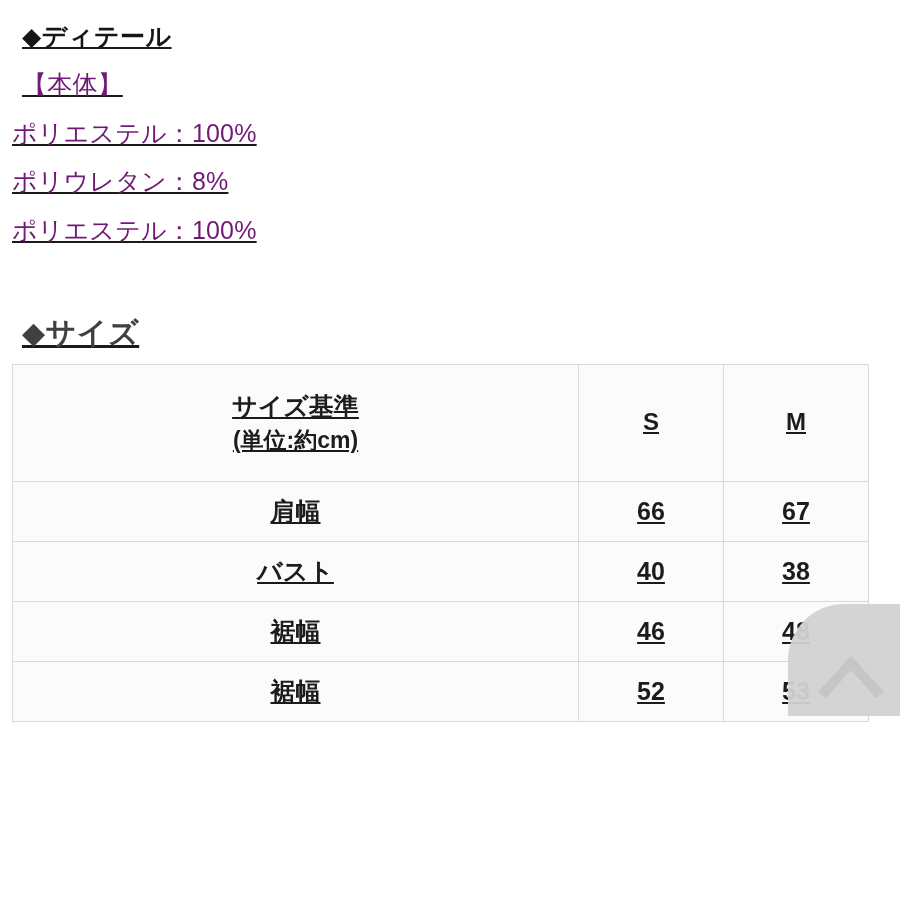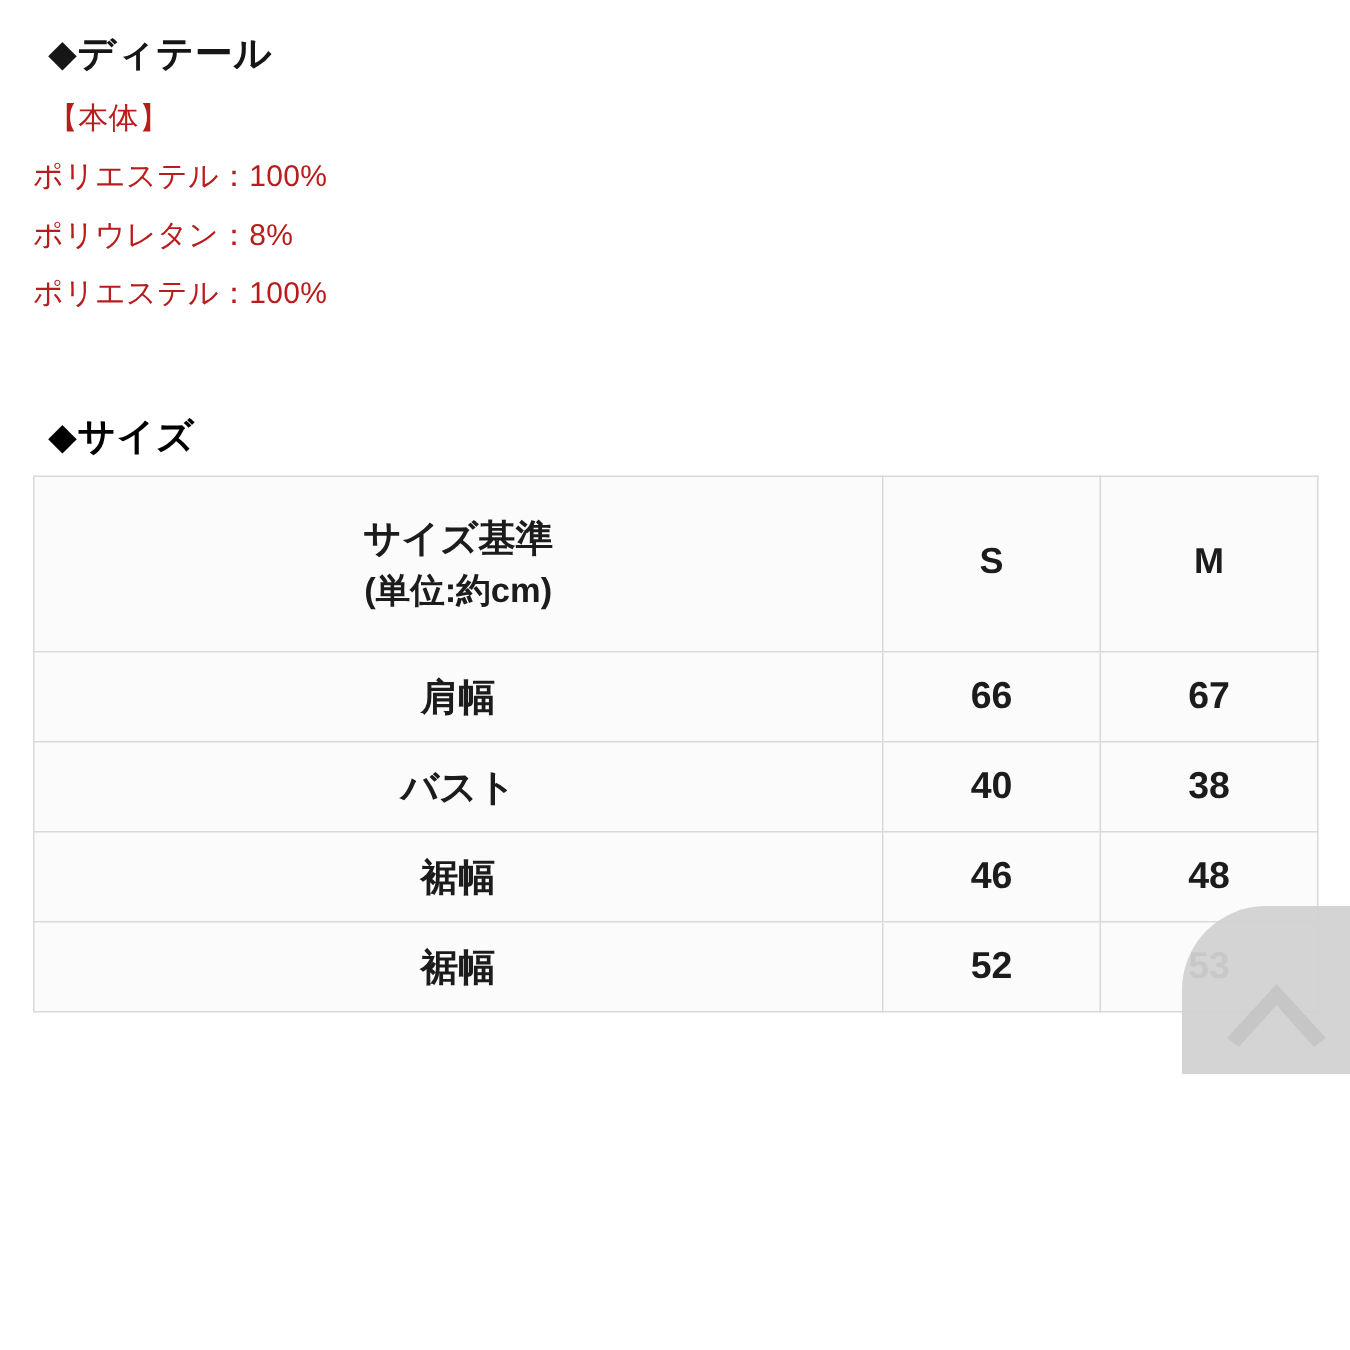--- a/index.html
+++ b/index.html
@@ -14,54 +14,55 @@
     color: #1a1a1a;
     overflow: hidden;
     position: relative;
   }
 
   .page {
     position: relative;
     width: 900px;
     height: 716px;
     box-sizing: border-box;
-    padding: 16px 22px 0 22px;
+    padding: 16px 22px 0 12px;
+    text-decoration: underline;
   }
 
   
   .detail-block {
     margin-top: 4px;
   }
   .detail-heading {
     font-size: 25px;
     font-weight: 700;
     letter-spacing: 0.5px;
     line-height: 1.35;
     color: #161616;
     margin: 0 0 6px 10px;
   }
   .detail-line {
-    font-size: 20px;
+    font-size: 25px;
     line-height: 1.95;
-    color: #b91c1c;
+    color: #701a75;
     letter-spacing: 0.2px;
     margin: 0;
     white-space: pre;
   }
   .detail-line.indent {
     padding-left: 10px;
   }
 
   
   .size-heading {
-    font-size: 25px;
+    font-size: 30px;
     font-weight: 700;
     letter-spacing: 0.5px;
     margin: 58px 0 10px 10px;
-    color: #000000;
+    color: #404040;
   }
 
   table.size-table {
     border-collapse: collapse;
     width: 856px;
     table-layout: fixed;
     background: #fbfbfb;
   }
   table.size-table td,
   table.size-table th {

